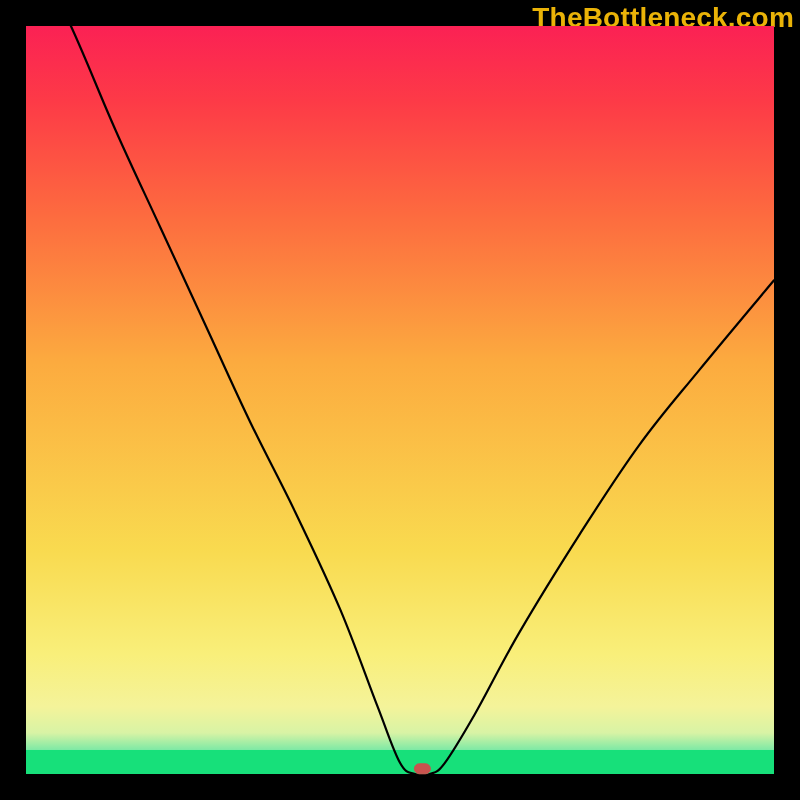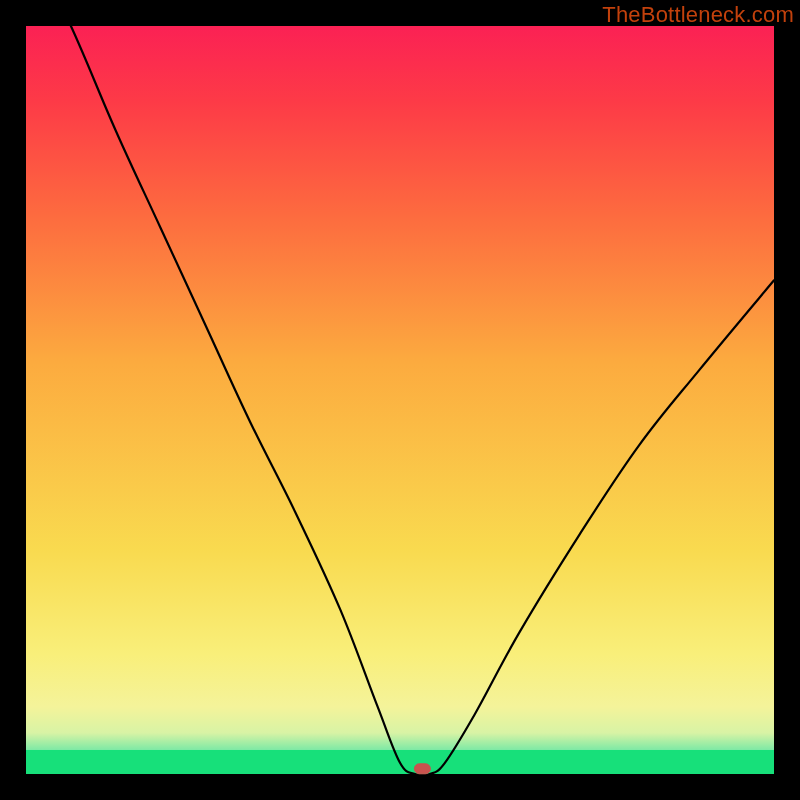--- a/index.html
+++ b/index.html
@@ -37,23 +37,23 @@
       #fcab3f 55%,
       #fd6a3f 75%,
       #fd3a47 90%,
       #fb2154 100%
     );
   }
   .watermark {
     position: absolute;
     top: 2px;
     right: 6px;
-    color: #c2410c;
-    font-size: 22px;
-    font-weight: 400;
+    color: #eab308;
+    font-size: 28px;
+    font-weight: 700;
     letter-spacing: 0.2px;
   }
   svg.curve {
     position: absolute;
     left: 0;
     top: 0;
     width: 748px;
     height: 748px;
     overflow: visible;
   }

